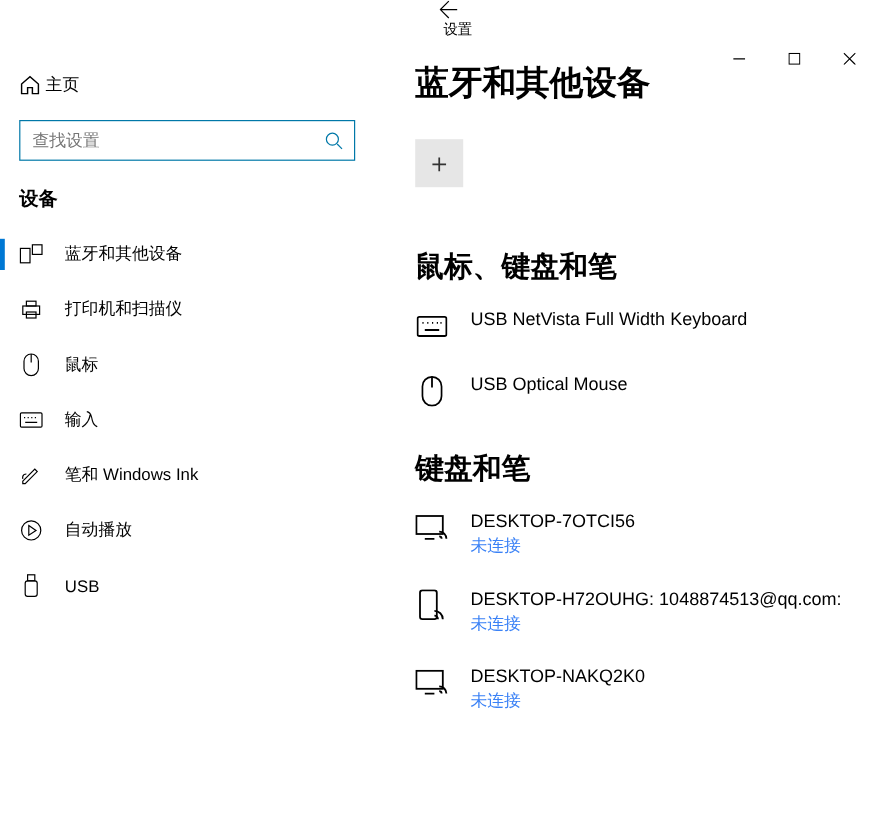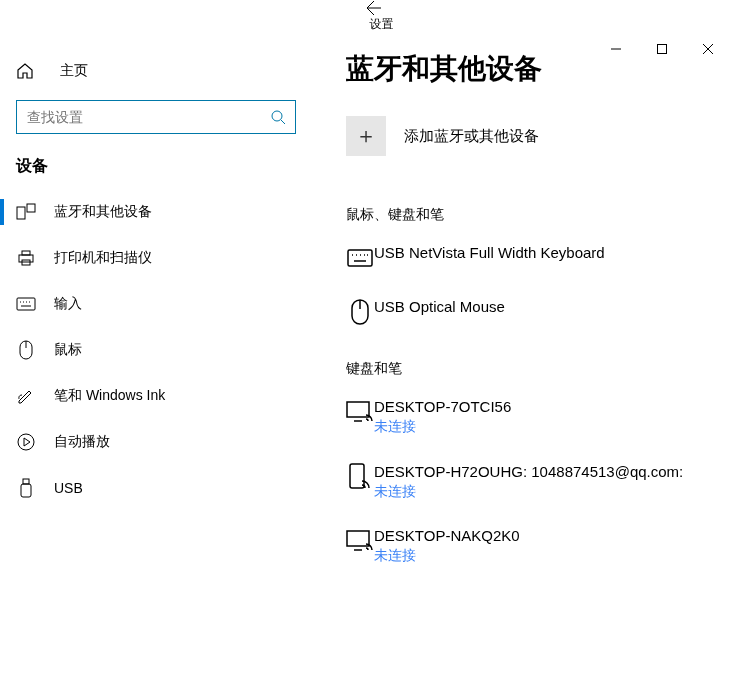--- a/index.html
+++ b/index.html
@@ -10,41 +10,41 @@
     .titlebar-back { width: 32px; height: 32px; display: flex; align-items: center; justify-content: center; cursor: pointer; }
     .titlebar-title { font-size: 12px; margin-left: 16px; }
     .titlebar-btns { margin-left: auto; display: flex; }
     .titlebar-btn { width: 46px; height: 32px; display: flex; align-items: center; justify-content: center; cursor: pointer; }
     .titlebar-btn svg { width: 10px; height: 10px; }
     
     .content { display: flex; height: calc(100% - 32px); }
     
     
     .sidebar { width: 310px; padding-top: 20px; }
-    .home-link { display: flex; align-items: center; padding: 10px 16px; cursor: pointer; gap: 26px; }
+    .home-link { display: flex; align-items: center; padding: 10px 16px; cursor: pointer; gap: 4px; }
     .home-link .icon { width: 18px; display: flex; align-items: center; justify-content: center; }
     .home-label { font-size: 14px; }
     .search-wrap { padding: 10px 16px 6px; }
     .search-box { width: 280px; height: 34px; border: 1px solid #0078a8; position: relative; display: flex; align-items: center; }
     .search-input { border: none; outline: none; flex: 1; font-size: 14px; padding: 0 10px; color: #666; background: transparent; }
     .search-icon-wrap { width: 34px; display: flex; align-items: center; justify-content: center; color:#0078a8; }
     .group-label { font-size: 16px; font-weight: 600; padding: 16px 16px 12px; }
     .nav-list { list-style: none; }
     .nav-item { display: flex; align-items: center; height: 46px; padding-left: 16px; gap: 18px; cursor: pointer; position: relative; font-size: 14px; }
     .nav-item.active::before { content: ""; position: absolute; left: 0; top: 10px; bottom: 10px; width: 4px; background: #0078d4; }
     .nav-item .icon { width: 20px; display: flex; align-items: center; justify-content: center; }
     
     
     .main { flex: 1; padding: 18px 0 0 36px; }
     .page-heading { font-size: 28px; font-weight: 600; margin-bottom: 28px; }
     .add-row { display: flex; align-items: center; gap: 18px; margin-bottom: 50px; cursor: pointer; }
     .add-btn { width: 40px; height: 40px; background: #e6e6e6; display: flex; align-items: center; justify-content: center; font-size: 22px; color: #333; }
     .add-label { font-size: 15px; }
-    .section-heading { font-size: 14px; font-weight: 400; margin-bottom: 18px; }
-    .dev-item { display: flex; align-items: flex-start; gap: 0; margin-bottom: 24px; cursor: pointer; }
+    .section-heading { font-size: 24px; font-weight: 700; margin-bottom: 18px; }
+    .dev-item { display: flex; align-items: flex-start; gap: 18px; margin-bottom: 24px; cursor: pointer; }
     .dev-icon { width: 28px; height: 28px; display: flex; align-items: center; justify-content: center; flex-shrink: 0; margin-top: 2px; }
     .dev-text { font-size: 15px; line-height: 1.4; }
     .dev-status { color: #3b82f6; font-size: 14px; }
     .section-gap { height: 10px; }
     
     svg { display: block; }
   </style>
 </head>
 <body>
 
@@ -112,42 +112,42 @@
           <svg width="18" height="18" viewBox="0 0 18 18">
               <rect x="2" y="6" width="14" height="7" stroke="#000" fill="none"></rect>
               <rect x="5" y="2" width="8" height="4" stroke="#000" fill="none"></rect>
               <rect x="5" y="11" width="8" height="5" stroke="#000" fill="none"></rect>
             </svg>
         </span>
         <span>打印机和扫描仪</span>
       </li>
       <li class="nav-item">
         <span class="icon">
+          <svg width="14" height="20" viewBox="0 0 14 20">
+              <rect x="1" y="1" width="12" height="18" rx="6" stroke="#000" fill="none"></rect>
+              <line x1="7" y1="1" x2="7" y2="8" stroke="#000"></line>
+            </svg>
+        </span>
+        <span>鼠标</span>
+      </li>
+      <li class="nav-item">
+        <span class="icon">
           <svg width="20" height="14" viewBox="0 0 20 14">
               <rect x="1" y="1" width="18" height="12" rx="1" stroke="#000" fill="none"></rect>
               <line x1="4" y1="5" x2="5" y2="5" stroke="#000"></line>
               <line x1="7" y1="5" x2="8" y2="5" stroke="#000"></line>
               <line x1="10" y1="5" x2="11" y2="5" stroke="#000"></line>
               <line x1="13" y1="5" x2="14" y2="5" stroke="#000"></line>
               <line x1="5" y1="9" x2="15" y2="9" stroke="#000"></line>
             </svg>
         </span>
         <span>输入</span>
       </li>
       <li class="nav-item">
         <span class="icon">
-          <svg width="14" height="20" viewBox="0 0 14 20">
-              <rect x="1" y="1" width="12" height="18" rx="6" stroke="#000" fill="none"></rect>
-              <line x1="7" y1="1" x2="7" y2="8" stroke="#000"></line>
-            </svg>
-        </span>
-        <span>鼠标</span>
-      </li>
-      <li class="nav-item">
-        <span class="icon">
           <svg width="18" height="18" viewBox="0 0 18 18">
               <path d="M2 14 L12 4 L14 6 L4 16 L2 16 Z" stroke="#000" fill="none"></path>
               <path d="M2 12 C 2 12 1 8 5 8" stroke="#000" fill="none"></path>
             </svg>
         </span>
         <span>笔和 Windows Ink</span>
       </li>
       <li class="nav-item">
         <span class="icon">
           <svg width="18" height="18" viewBox="0 0 18 18">
@@ -167,21 +167,20 @@
         <span>USB</span>
       </li>
     </ul>
   </div>
 
   <div class="main">
     <h1 class="page-heading">蓝牙和其他设备</h1>
 
     <div class="add-row">
       <div class="add-btn">＋</div>
-      <div class="add-label">添加蓝牙或其他设备</div>
     </div>
 
     <h2 class="section-heading">鼠标、键盘和笔</h2>
 
     <div class="dev-item">
       <span class="dev-icon">
         <svg width="26" height="18" viewBox="0 0 26 18">
             <rect x="1" y="1" width="24" height="16" rx="1.5" stroke="#000" fill="none" stroke-width="1.5"></rect>
             <line x1="5" y1="6" x2="6" y2="6" stroke="#000" stroke-width="1.5"></line>
             <line x1="9" y1="6" x2="10" y2="6" stroke="#000" stroke-width="1.5"></line>

